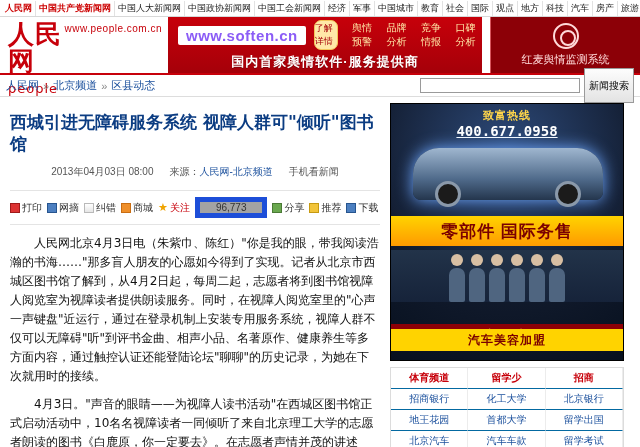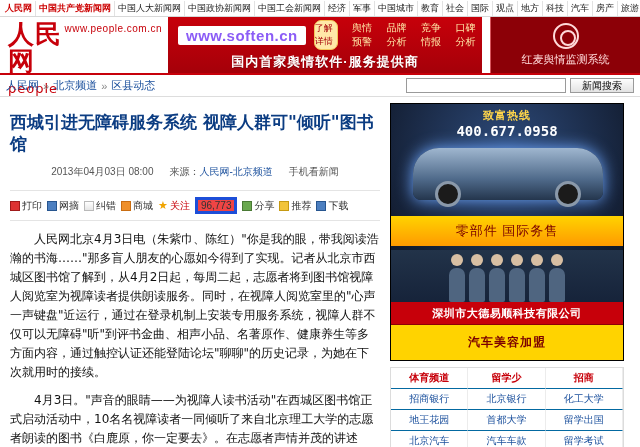--- a/index.html
+++ b/index.html
@@ -149,26 +149,26 @@
   .crumbrow .spacer { flex: 1; }
   .searchbox {
     height: 15px;
     width: 160px;
     border: 1px solid #9a9a9a;
     font-size: 10px;
     padding: 0 3px;
     background: #fff;
   }
   .searchbtn {
-    height: 15px;
+    height: 35px;
     margin-left: 4px;
     border: 1px solid #9a9a9a;
     background: linear-gradient(180deg,#fdfdfd,#e3e3e3);
     font-size: 10px;
-    padding: 0 11px;
+    padding: 0 4px;
     cursor: pointer;
   }
 
   
   .main {
     display: flex;
     height: calc(447px - 17px - 58px - 22px);
   }
   .article {
     width: 390px;
@@ -210,23 +210,23 @@
     background: linear-gradient(180deg,#fff,#e6e6e6);
   }
   .sq.blue { background: #4c7fc0; border-color:#27558f; }
   .sq.orange { background: #ef8f2a; border-color:#c96d12; }
   .sq.red { background: #d33; border-color:#a01a1a; }
   .sq.yellow { background: #f2c43a; border-color:#c69a12; }
   .sq.green { background: #6aa84f; border-color:#4a7a35; }
   .star { color: #f0a400; font-size: 11px; }
   .fav { color: #c7000a; }
   .counter {
-    border: 3px solid #1d4ed8;
-    background: #ef4444;
-    padding: 0 3px;
+    border: 5px solid #1d4ed8;
+    background: #a3a3a3;
+    padding: 0 16px;
     font-size: 10px;
     color: #333;
   }
   .body p {
     font-size: 12px;
     line-height: 19px;
     margin: 9px 0;
     text-indent: 2em;
     color: #111;
     font-family: "DejaVu Sans", sans-serif;
@@ -257,39 +257,40 @@
     font-weight: bold;
     letter-spacing: 1px;
   }
   .rail-ad .phone {
     position: absolute; top: 19px; left: 0; right: 0;
     text-align:center;
     color: #fff;
     font-size: 14px;
     font-weight: bold;
     font-family: "DejaVu Sans Mono", monospace;
+    text-decoration: underline;
   }
   .rail-ad .car {
     position:absolute;
     left: 22px; top: 44px;
     width: 190px; height: 52px;
     background: linear-gradient(180deg,#9fb6cf 0%, #4f6a8a 60%, #24364d 100%);
     border-radius: 26px 26px 8px 8px;
     box-shadow: 0 0 16px #6fa8ff;
   }
   .rail-ad .car::before, .rail-ad .car::after{
     content:""; position:absolute; bottom:-7px; width:20px;height:20px;border-radius:50%;
     background:#1b1b1b; border:3px solid #8a99aa;
   }
   .rail-ad .car::before{ left:22px;} .rail-ad .car::after{ right:22px;}
   .rail-ad .yellowline {
     position:absolute; left:0; right:0; top:112px; height: 30px;
     background: linear-gradient(180deg,#ffd300,#ff9a00);
     display:flex; align-items:center; justify-content:center;
-    color:#7a0000; font-size:13px; font-weight:normal; letter-spacing:1px;
+    color:#7a0000; font-size:17px; font-weight:bold; letter-spacing:1px;
   }
   .rail-ad .crew {
     position:absolute; left:0; right:0; top:146px; height:52px;
     background: linear-gradient(180deg,#223349,#16233a);
     display:flex; align-items:flex-end; justify-content:center; gap:4px;
   }
   .rail-ad .crew i {
     display:block; width:16px; height:34px; background:#4f6580; border-radius:7px 7px 2px 2px;
   }
   .rail-ad .crew i::after{ content:""; display:block; width:12px;height:12px;margin:-14px auto 0;border-radius:50%;background:#d8bfa3;}
@@ -297,21 +298,21 @@
     position:absolute; left:0; right:0; top:198px; height:22px;
     background:#c7000a; color:#fff; font-size:11px; font-weight:bold;
     display:flex;align-items:center;justify-content:center;letter-spacing:.5px;
   }
   .rail-ad .redline2 {
     position:absolute; left:0; right:0; top:220px; height:20px;
     background:#8d0006; color:#ffe9a8; font-size:10px;
     display:flex;align-items:center;justify-content:center;
   }
   .rail-ad .bottombar{
-    position:absolute;left:0;right:0;bottom:0;height:35px;
+    position:absolute;left:0;right:0;bottom:9px;height:22px;
     background:#ffd300;color:#7a0000;font-size:12px;font-weight:bold;
     display:flex;align-items:center;justify-content:center;letter-spacing:1px;
   }
 
   .linkgrid {
     margin-top: 6px;
     border: 1px solid #dcdcdc;
     display: grid;
     grid-template-columns: 1fr 1fr 1fr;
     width: 234px;
@@ -454,32 +455,31 @@
       <div class="car"></div>
       <div class="yellowline">零部件 国际务售</div>
       <div class="crew">
         <i></i>
         <i></i>
         <i></i>
         <i></i>
         <i></i>
         <i></i>
       </div>
-      <div class="redline">深圳市大德易顺科技有限公司</div>
       <div class="redline2">汽车配件 加盟</div>
       <div class="bottombar">汽车美容加盟</div>
     </div>
 
     <div class="linkgrid">
       <div class="hdr">体育频道</div>
       <div class="hdr">留学少</div>
       <div class="hdr">招商</div>
       <div>招商银行</div>
+      <div>化工大学</div>
       <div>北京银行</div>
-      <div>化工大学</div>
       <div>地王花园</div>
       <div>首都大学</div>
       <div>留学出国</div>
       <div>北京汽车</div>
       <div>汽车车款</div>
       <div>留学考试</div>
 
     </div>
 
   </div>

